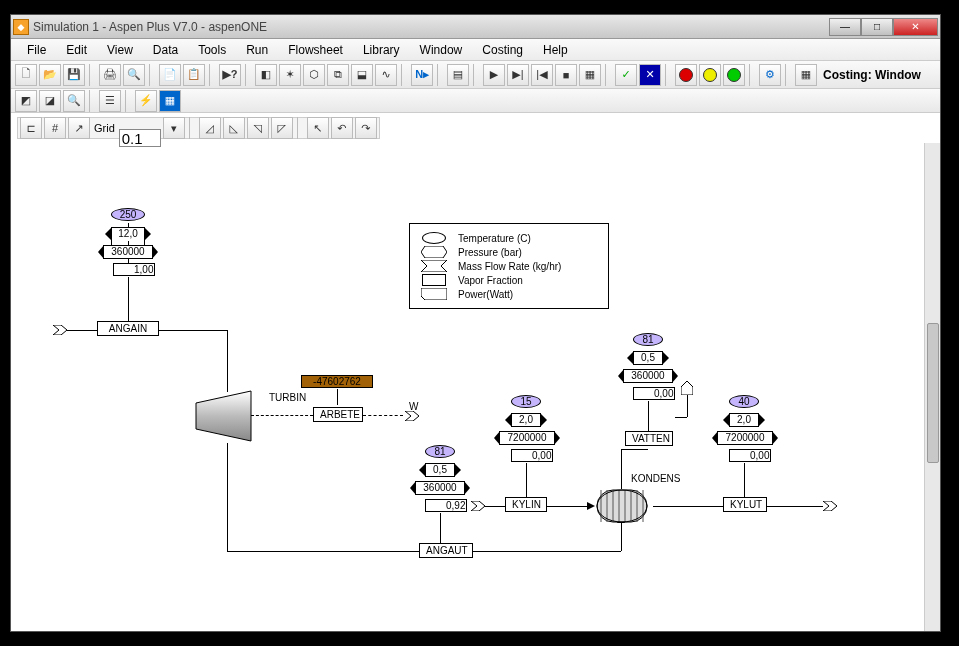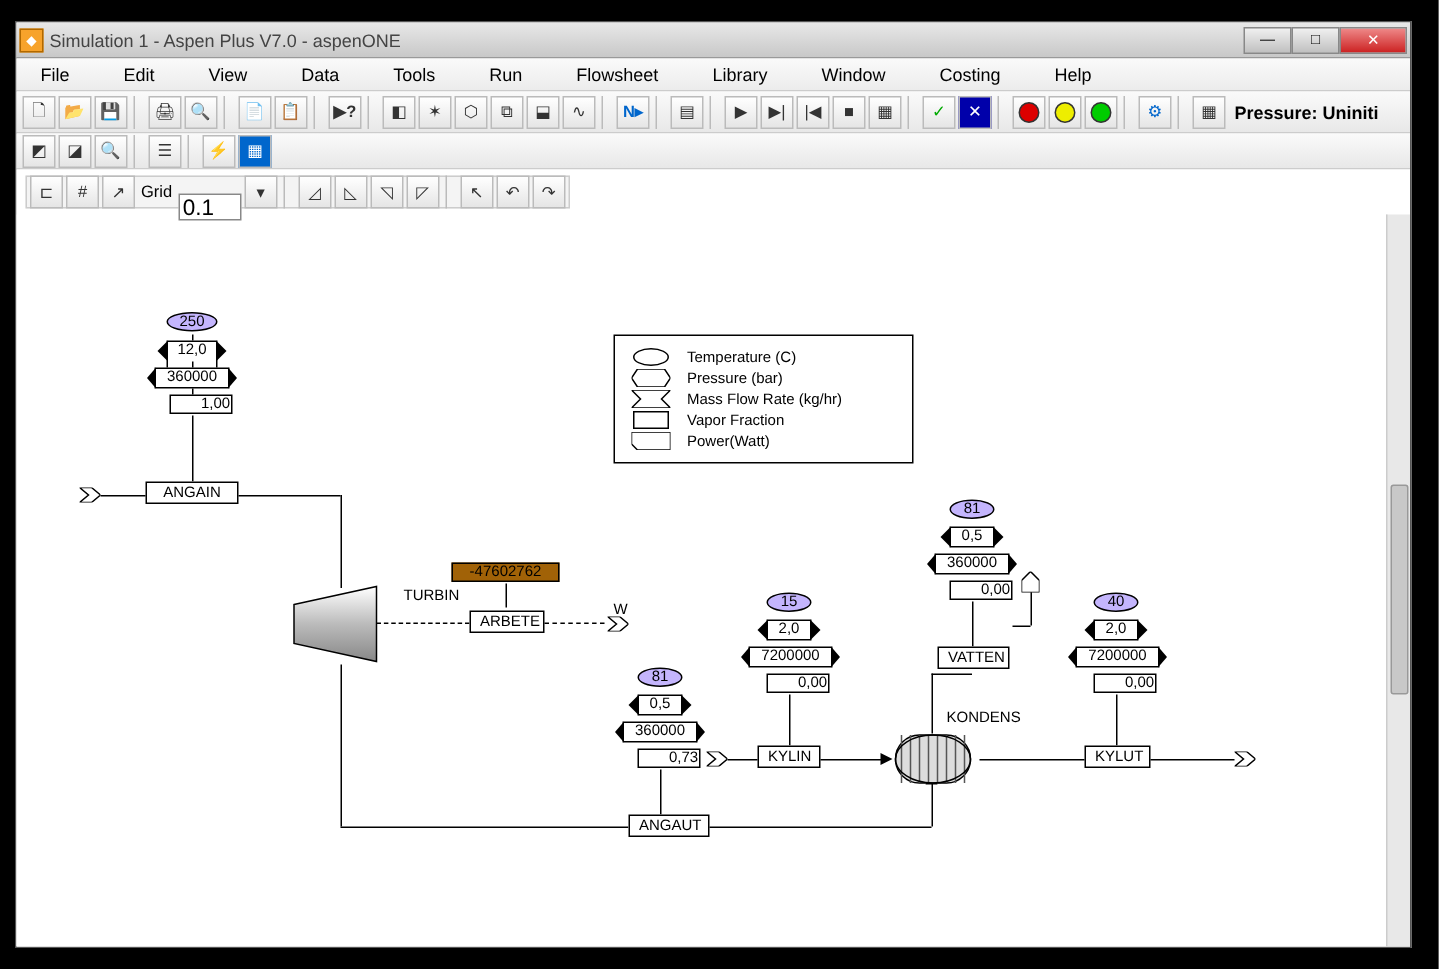--- a/index.html
+++ b/index.html
@@ -5,21 +5,21 @@
 * { box-sizing: border-box; margin: 0; padding: 0; }
 body { font-family: Tahoma, Arial, sans-serif; font-size: 11px; background: #000; width: 959px; height: 646px; overflow: hidden; }
 .outer-frame { background: #000; padding: 14px 18px 14px 10px; width: 959px; height: 646px; }
 .window { background: #fff; width: 100%; height: 100%; display: flex; flex-direction: column; border: 1px solid #555; }
 .titlebar { height: 24px; background: linear-gradient(#e8e8e8, #c8c8c8); display: flex; align-items: center; padding: 0 2px; border-bottom: 1px solid #999; }
 .titlebar .icon-box { width: 16px; height: 16px; background: #f7a32b; border: 1px solid #b06800; margin-right: 4px; font-size: 9px; display:flex;align-items:center;justify-content:center;color:#fff; }
 .titlebar .title { flex: 1; font-size: 12px; color: #444; }
 .win-btns { display: flex; gap: 0; }
 .win-btn { width: 32px; height: 18px; background: linear-gradient(#f0f0f0,#c0c0c0); border: 1px solid #888; font-size: 10px; display:flex;align-items:center;justify-content:center; cursor:pointer; }
 .win-btn.close { background: linear-gradient(#e88,#c22); color:#fff; width:45px; }
-.menubar { height: 22px; background: linear-gradient(#fafafa,#ececec); display: flex; align-items: center; padding: 0 6px; gap: 16px; border-bottom: 1px solid #ccc; }
+.menubar { height: 22px; background: linear-gradient(#fafafa,#ececec); display: flex; align-items: center; padding: 0 6px; gap: 0; border-bottom: 1px solid #ccc; }
 .menu-item { padding: 3px 10px; cursor: pointer; font-size: 12px; }
 .toolbar-row { height: 28px; background: linear-gradient(#fafafa,#e8e8e8); display: flex; align-items: center; padding: 2px 4px; gap: 2px; border-bottom: 1px solid #ccc; }
 .tool-btn { width: 22px; height: 22px; border: 1px solid #bbb; background: linear-gradient(#fff,#e5e5e5); display:flex;align-items:center;justify-content:center; cursor:pointer; font-size:11px; color:#333; }
 .tool-sep { width: 6px; height: 22px; border-left: 1px solid #bbb; margin: 0 2px; }
 .tool-circle { width:14px; height:14px; border-radius:50%; border:1px solid #333; }
 .costing-label { margin-left: 4px; font-weight: bold; font-size: 12px; white-space: nowrap; overflow: hidden; }
 .canvas-area { flex: 1; position: relative; background: #fff; overflow: hidden; }
 .canvas-toolbar { position: absolute; left: 6px; top: 4px; height: 22px; display: flex; align-items: center; gap: 2px; background:#f4f4f4; border:1px solid #ccc; padding:1px 2px; z-index:5;}
 .grid-label { font-size: 11px; padding: 0 2px; }
 .grid-input { width: 42px; height: 18px; border: 1px solid #888; font-size:15px; padding:0 2px;margin-top:20px; }
@@ -123,21 +123,21 @@
     <div class="tool-btn">
           <span class="tool-circle" style="background:#ee0"></span>
         </div>
     <div class="tool-btn">
           <span class="tool-circle" style="background:#0c0"></span>
         </div>
     <div class="tool-sep"></div>
     <div class="tool-btn" style="color:#06c">⚙</div>
     <div class="tool-sep"></div>
     <div class="tool-btn">▦</div>
-    <div class="costing-label">Pressure: Uniniti</div>
+    <div class="costing-label">Costing: Window</div>
   </div>
 
   <div class="toolbar-row" style="height:24px;">
     <div class="tool-btn">◩</div>
     <div class="tool-btn">◪</div>
     <div class="tool-btn">🔍</div>
     <div class="tool-sep"></div>
     <div class="tool-btn">☰</div>
     <div class="tool-sep"></div>
     <div class="tool-btn">⚡</div>
@@ -208,21 +208,21 @@
               <polygon points="0,0 8,0 14,5 8,10 0,10 6,5" fill="#fff" stroke="#000"></polygon>
             </svg>
       </div>
 
       <div class="line v" style="left:216px; top:300px; height:108px;"></div>
       <div class="line h" style="left:216px; top:408px; width:192px;"></div>
 
       <div class="temp-oval" style="left:414px; top:302px; width:30px;">81</div>
       <div class="hex-box pressure" style="left:414px; top:320px; width:30px; height:14px;">0,5</div>
       <div class="flow-X" style="left:404px; top:338px; width:50px; height:14px;">360000</div>
-      <div class="vf-box" style="left:414px; top:356px; width:30px;">0,73</div>
+      <div class="vf-box" style="left:414px; top:356px; width:30px;">0,92</div>
       <div class="line v" style="left:429px; top:370px; height:30px;"></div>
       <div class="stream-name" style="left:408px; top:400px; width:54px;">ANGAUT</div>
       <div class="line h" style="left:462px; top:408px; width:148px;"></div>
       <div class="line v" style="left:610px; top:378px; height:30px;"></div>
       <div class="arrow-u" style="left:606px; top:372px;"></div>
 
       <div class="temp-oval" style="left:500px; top:252px; width:30px;">15</div>
       <div class="hex-box pressure" style="left:500px; top:270px; width:30px; height:14px;">2,0</div>
       <div class="flow-X" style="left:488px; top:288px; width:56px; height:14px;">7200000</div>
       <div class="vf-box" style="left:500px; top:306px; width:30px;">0,00</div>

